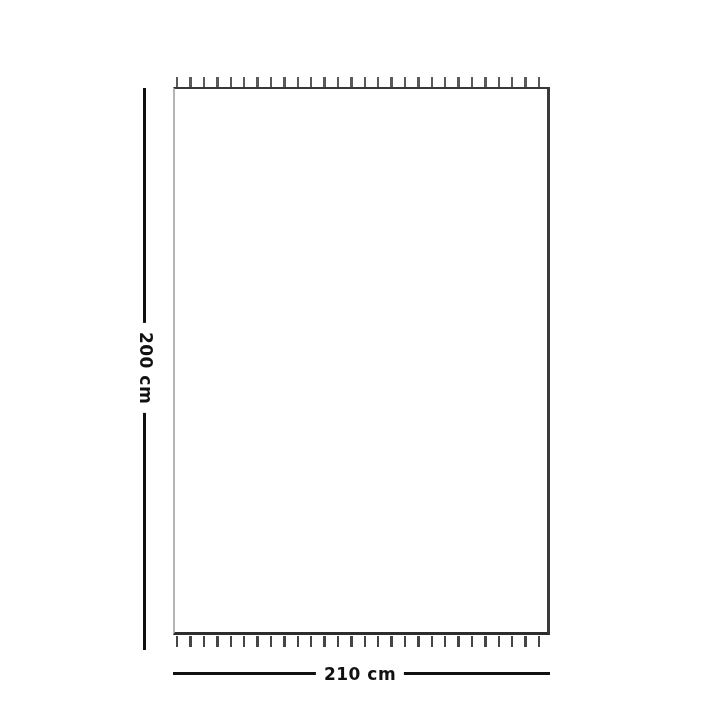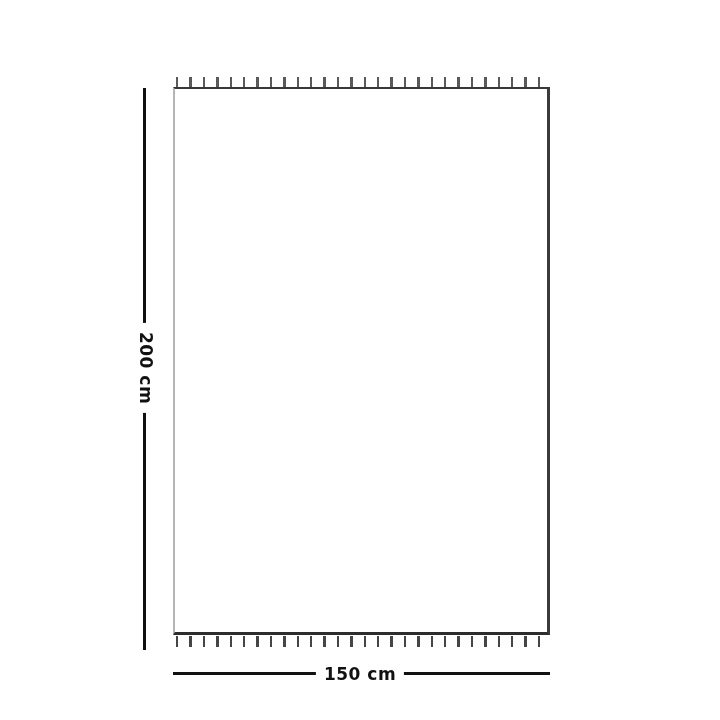--- a/index.html
+++ b/index.html
@@ -102,15 +102,15 @@
 <div class="canvas">
 
   <div class="dim-line dim-line-vertical"></div>
   <div class="dim-label dim-label-vertical">200 cm</div>
 
   <div class="fringe fringe-top"></div>
   <div class="blanket"></div>
   <div class="fringe fringe-bottom"></div>
 
   <div class="dim-line dim-line-horizontal"></div>
-  <div class="dim-label dim-label-horizontal">150 cm</div>
+  <div class="dim-label dim-label-horizontal">210 cm</div>
 
 </div>
 
 </body></html>

